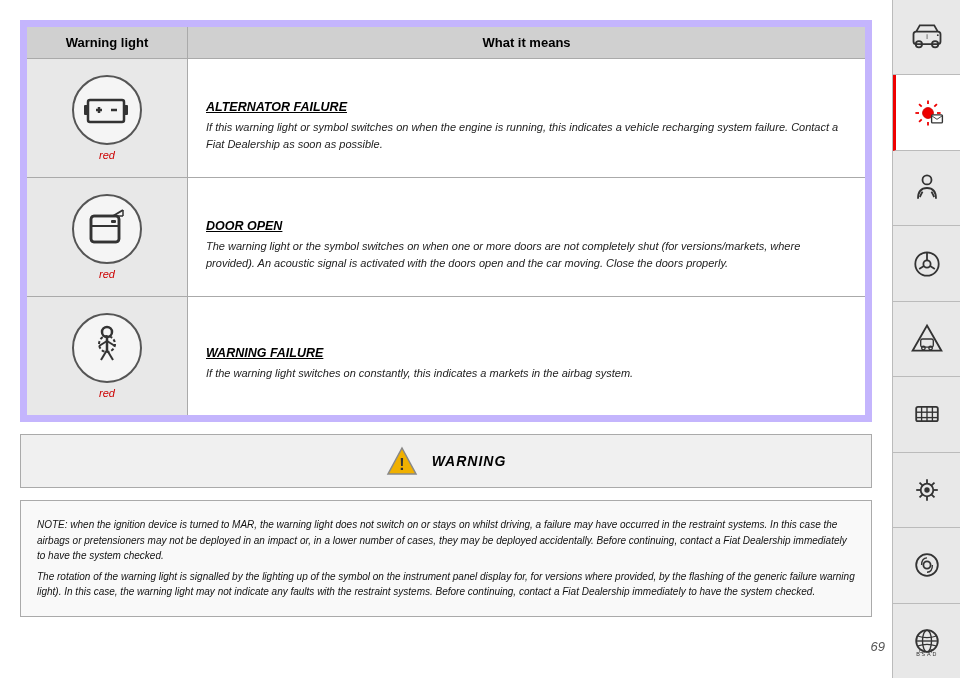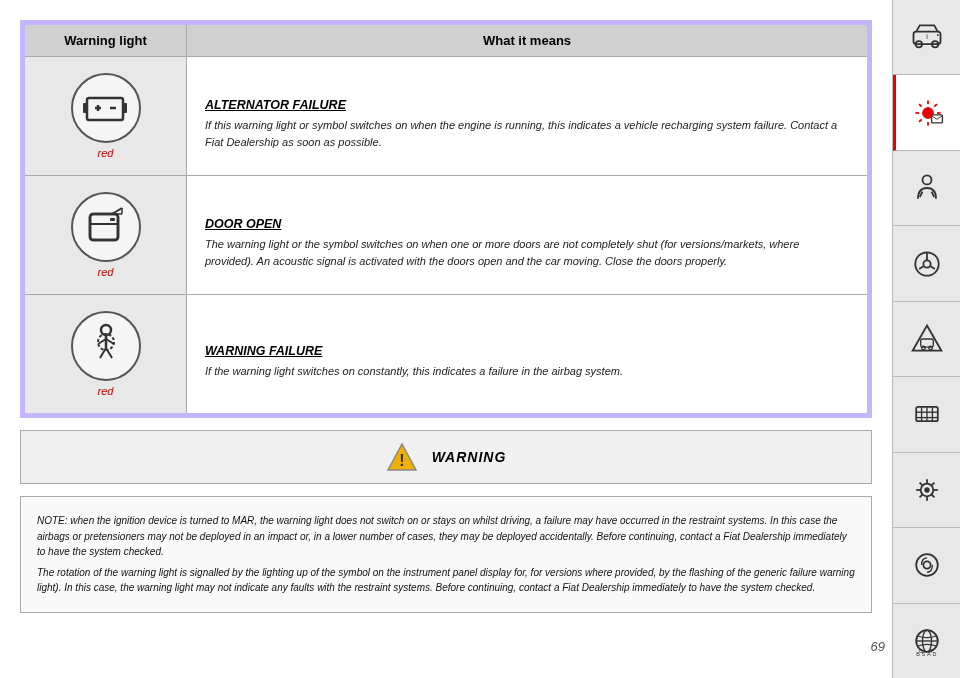--- a/index.html
+++ b/index.html
@@ -17,21 +17,21 @@
       padding: 20px 20px 20px 20px;
       display: flex;
       flex-direction: column;
       gap: 12px;
     }
 
     
     .warning-table {
       width: 100%;
       border-collapse: collapse;
-      border: 5px solid #c4b5fd;
+      border: 7px solid #c4b5fd;
       padding-left: 12px;
     }
 
     .warning-table th {
       background: #d0d0d0;
       border: 1px solid #aaa;
       padding: 8px 14px;
       font-size: 13px;
       font-weight: bold;
       text-align: center;
@@ -266,21 +266,21 @@
                 <line x1="26" y1="28" x2="32" y2="38" stroke="#333" stroke-width="2"></line>
 
                 <circle cx="26" cy="22" r="8" fill="none" stroke="#333" stroke-width="2" stroke-dasharray="3,2"></circle>
               </svg>
             </div>
             <span class="red-label">red</span>
           </div>
         </td>
         <td class="desc-cell">
           <div class="desc-title">WARNING FAILURE</div>
-          <div class="desc-text">If the warning light switches on constantly, this indicates a failure in the airbag system.</div>
+          <div class="desc-text">If the warning light switches on constantly, this indicates a markets in the airbag system.</div>
         </td>
       </tr>
     </tbody>
   </table>
 
   <div class="warning-box">
     <svg class="warning-icon-triangle" viewBox="0 0 32 32" xmlns="http://www.w3.org/2000/svg">
       <polygon points="16,3 30,29 2,29" fill="#f0b000" stroke="#888" stroke-width="1.5"></polygon>
       <text x="16" y="25" text-anchor="middle" font-size="16" font-weight="bold" fill="#333">!</text>
     </svg>

